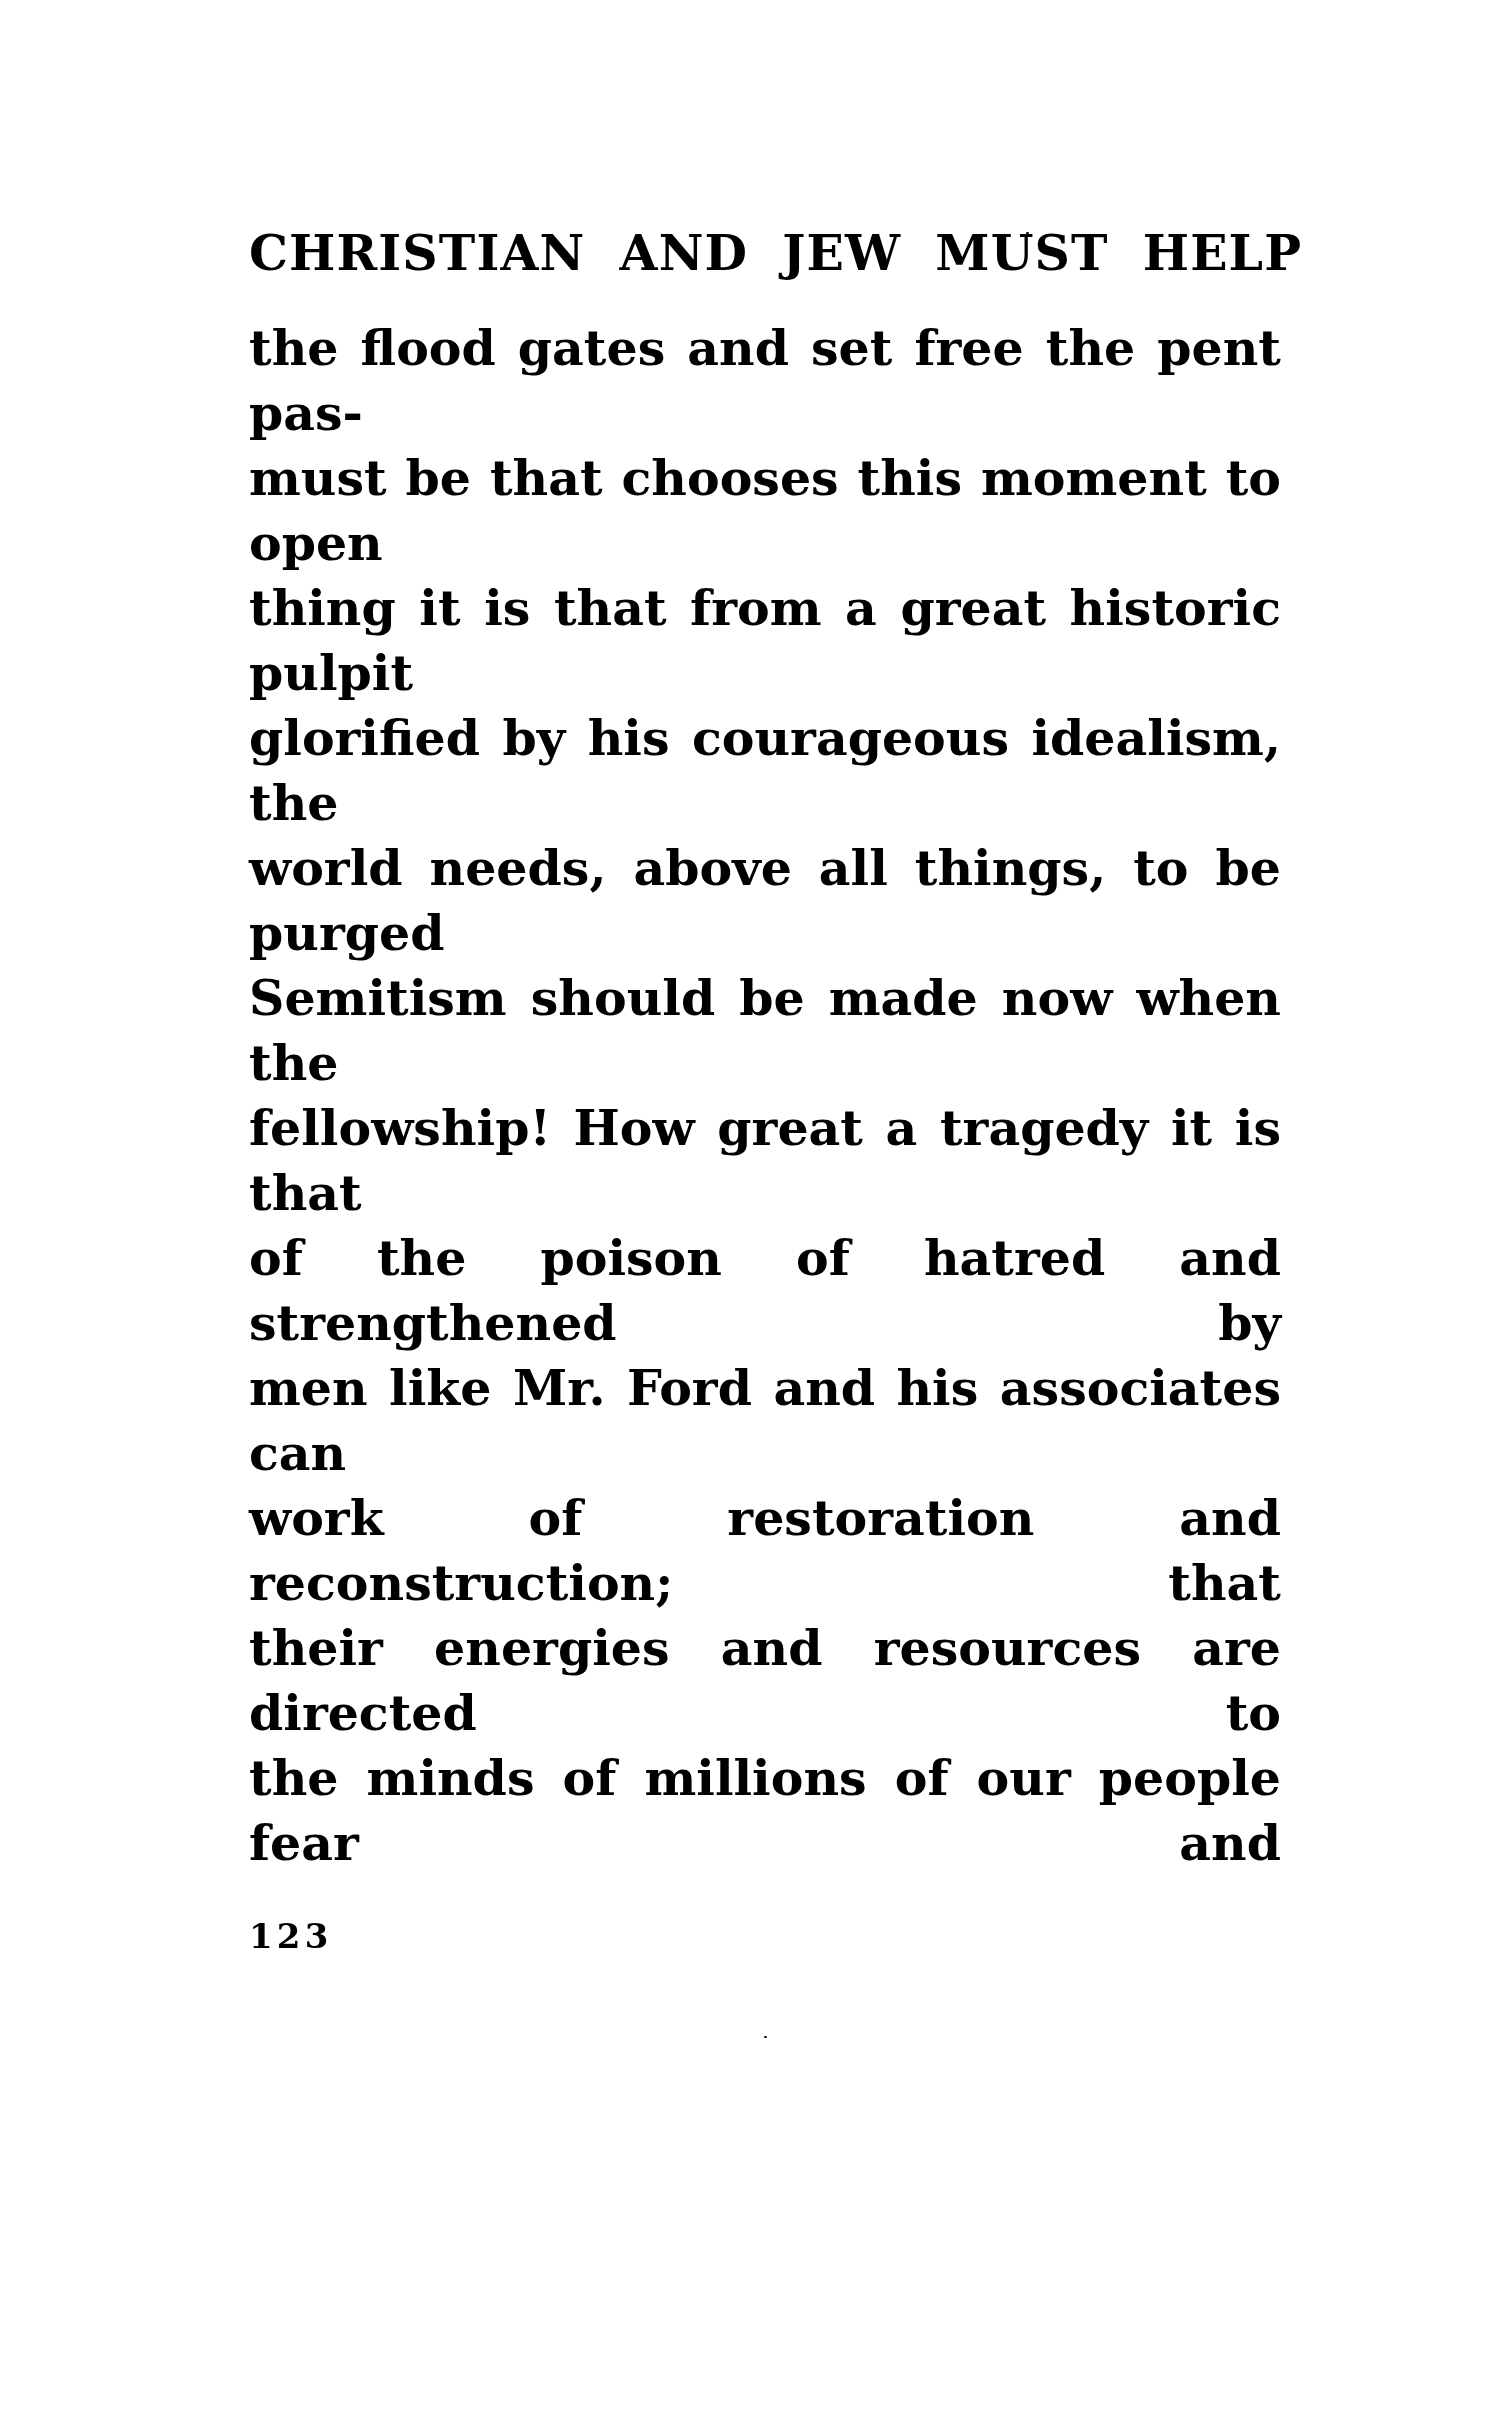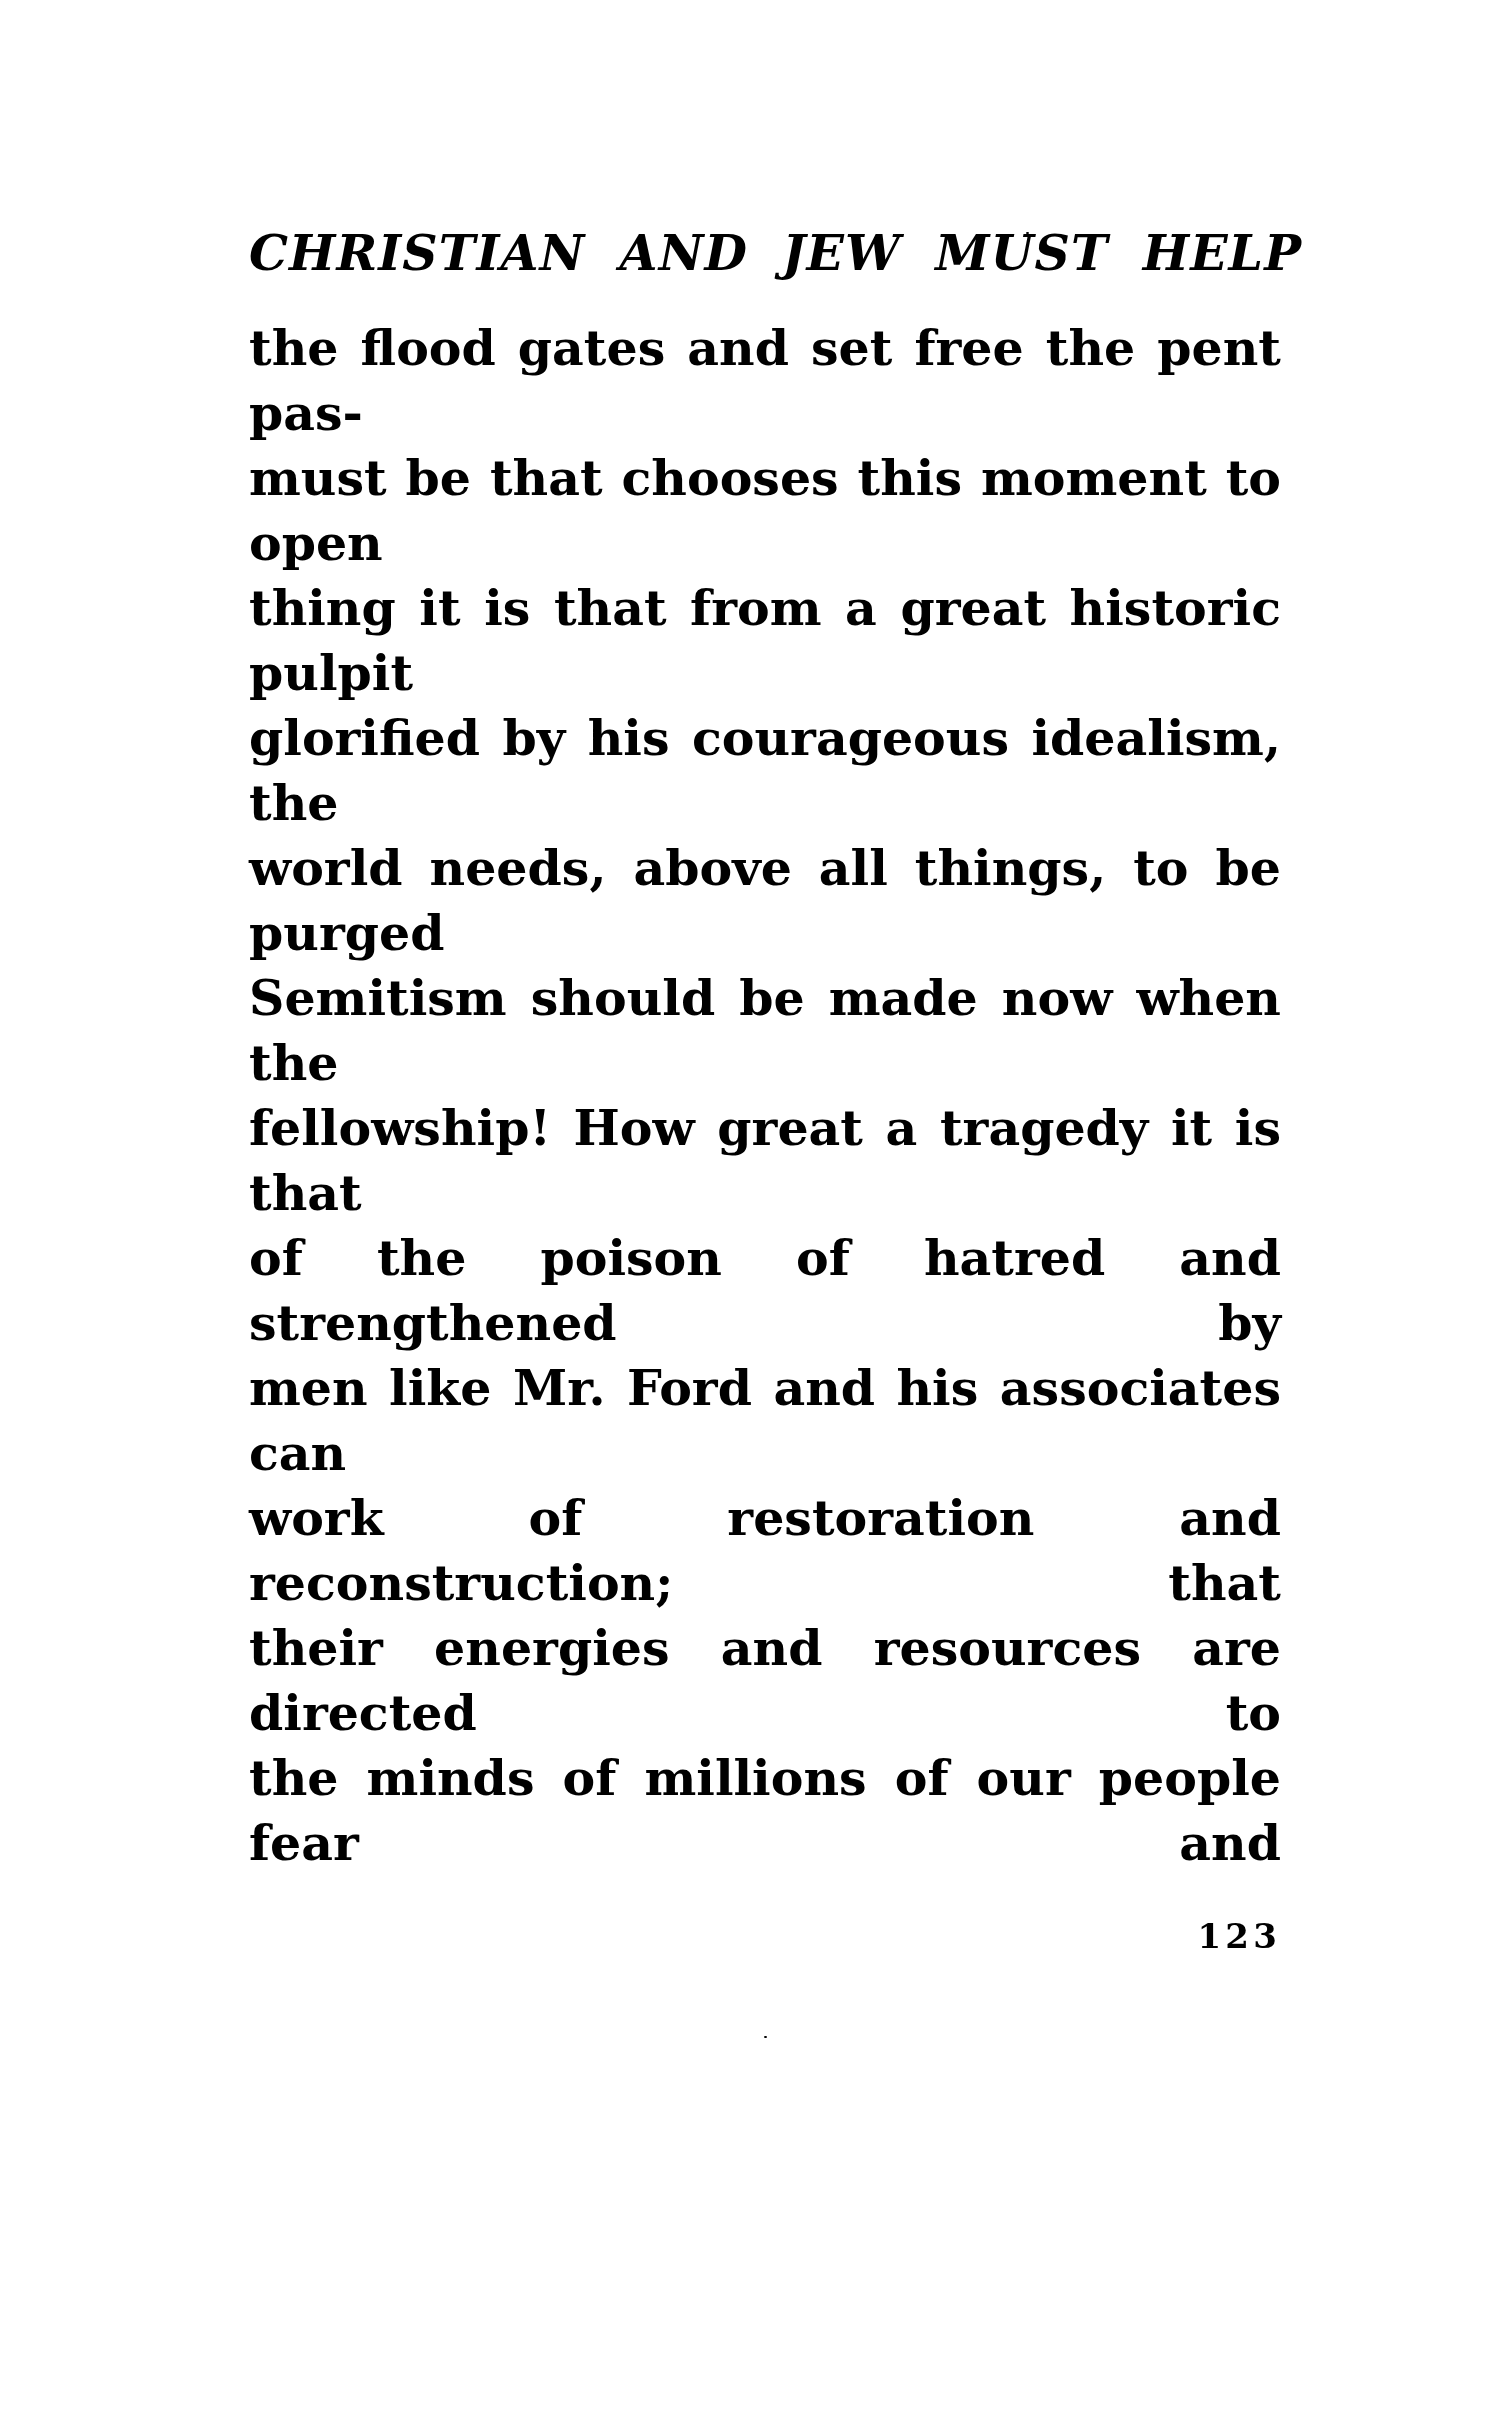--- a/index.html
+++ b/index.html
@@ -22,21 +22,20 @@
     left: 249px;
     width: 1032px;
     text-align: left;
     font-family: "DejaVu Serif", serif;
     font-weight: 700;
     font-size: 49px;
     line-height: 1.1;
     letter-spacing: 1.1px;
     word-spacing: 16px;
     white-space: nowrap;
-    font-style: italic;
   }
   .body-text {
     position: absolute;
     top: 316px;
     left: 249px;
     width: 1032px;
   }
   .line {
     font-family: "DejaVu Serif", serif;
     font-weight: 700;
@@ -46,21 +45,21 @@
   }
   .line.justify {
     text-align: justify;
     text-align-last: justify;
   }
   .page-number {
     position: absolute;
     top: 1916px;
     left: 249px;
     width: 1032px;
-    text-align: right;
+    text-align: left;
     font-family: "DejaVu Serif", serif;
     font-weight: 700;
     font-size: 34px;
     letter-spacing: 4.2px;
   }
   .speck {
     position: absolute;
     background: #000000;
     border-radius: 50%;
   }

